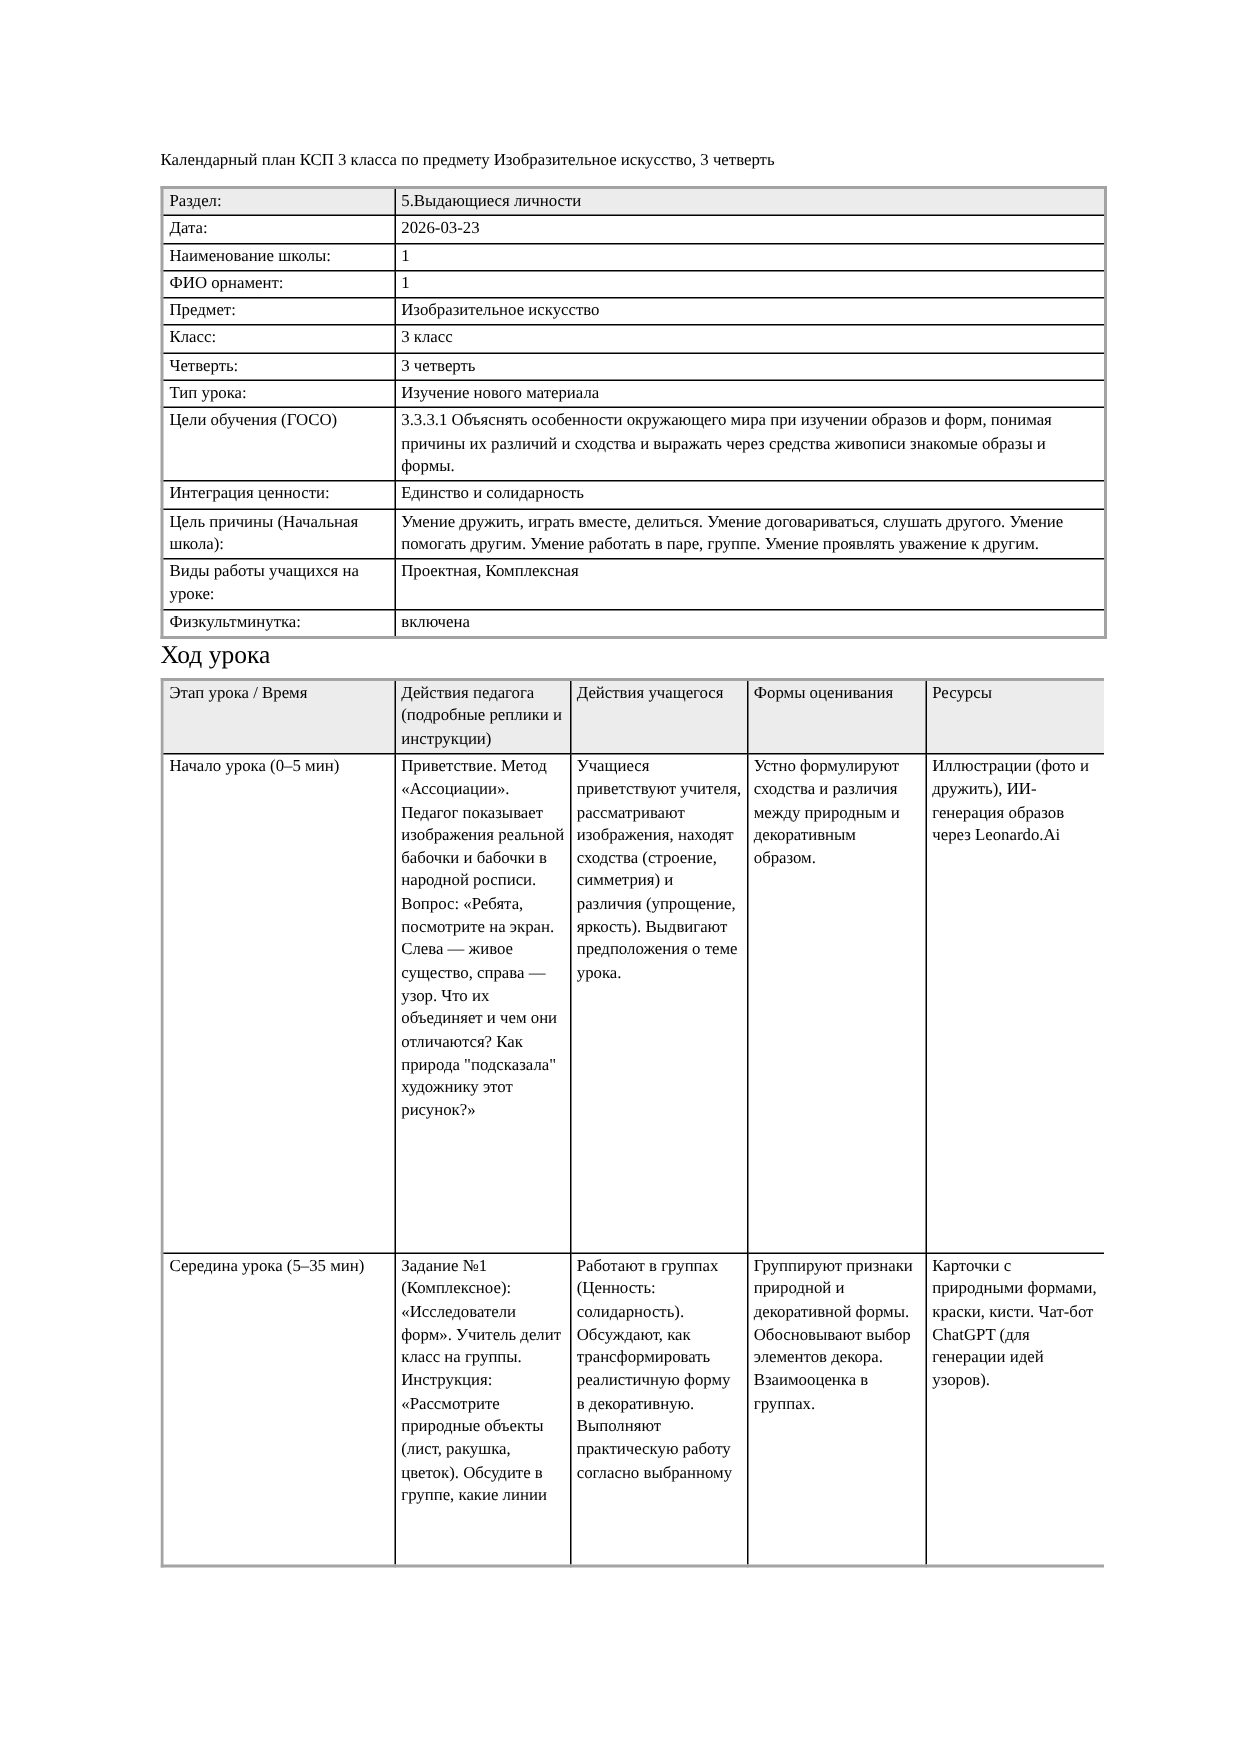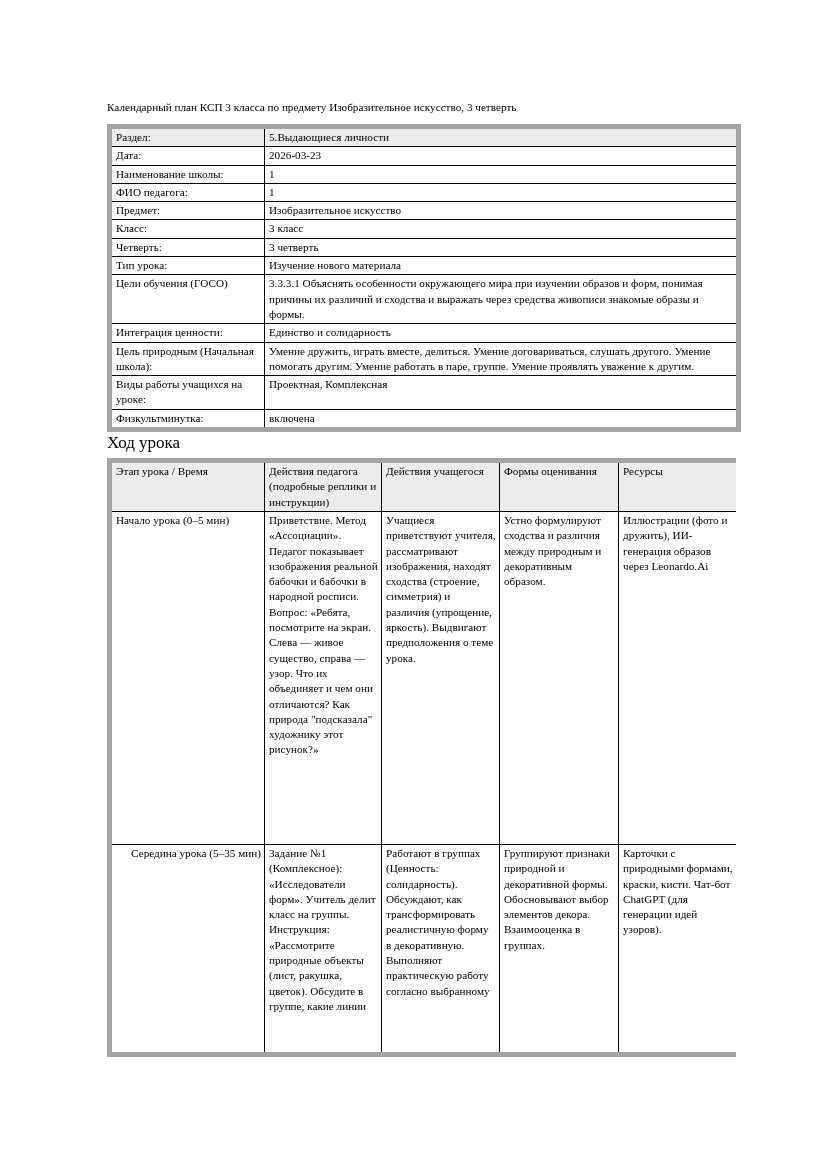--- a/index.html
+++ b/index.html
@@ -32,21 +32,21 @@
   .doc-title {
     font-size: 11.2px;
     line-height: 15px;
     margin: 0 0 9px 0;
     white-space: nowrap;
   }
   table.doc-table {
     border-collapse: collapse;
     width: 629px;
     table-layout: fixed;
-    border: 5px solid #a3a3a3;
+    border: 2px solid #a3a3a3;
   }
   table.doc-table td {
     border: 1px solid #000;
     padding: 1px 3px 1px 4px;
     font-size: 11.2px;
     line-height: 15.3px;
     vertical-align: top;
     word-wrap: break-word;
     overflow-wrap: break-word;
     hyphens: none;
@@ -64,21 +64,21 @@
 
   
   .flow-c1 { width: 155px; }
   .flow-c2 { width: 117px; }
   .flow-c3 { width: 118px; }
   .flow-c4 { width: 119px; }
   .flow-c5 { width: 120px; }
 
   table.flow-table td { vertical-align: top; margin-top: 21px; }
   td.tall-row-1 { height: 330px; }
-  td.tall-row-2 { height: 205px; text-align: right; }
+  td.tall-row-2 { height: 205px; }
 
   
   .flow-wrap {
     position: relative;
     height: 611px;
     overflow: hidden;
   }
 </style>
 </head>
 <body>
@@ -100,21 +100,21 @@
         </tr>
         <tr>
           <td>Дата:</td>
           <td>2026-03-23</td>
         </tr>
         <tr>
           <td>Наименование школы:</td>
           <td>1</td>
         </tr>
         <tr>
-          <td>ФИО педагога:</td>
+          <td>ФИО орнамент:</td>
           <td>1</td>
         </tr>
         <tr>
           <td>Предмет:</td>
           <td>Изобразительное искусство</td>
         </tr>
         <tr>
           <td>Класс:</td>
           <td>3 класс</td>
         </tr>
@@ -128,21 +128,21 @@
         </tr>
         <tr>
           <td>Цели обучения (ГОСО)</td>
           <td>3.3.3.1 Объяснять особенности окружающего мира при изучении образов и форм, понимая причины их различий и сходства и выражать через средства живописи знакомые образы и формы.</td>
         </tr>
         <tr>
           <td>Интеграция ценности:</td>
           <td>Единство и солидарность</td>
         </tr>
         <tr>
-          <td>Цель природным (Начальная школа):</td>
+          <td>Цель причины (Начальная школа):</td>
           <td>Умение дружить, играть вместе, делиться. Умение договариваться, слушать другого. Умение помогать другим. Умение работать в паре, группе. Умение проявлять уважение к другим.</td>
         </tr>
         <tr>
           <td>Виды работы учащихся на уроке:</td>
           <td>Проектная, Комплексная</td>
         </tr>
         <tr>
           <td>Физкультминутка:</td>
           <td>включена</td>
         </tr>

